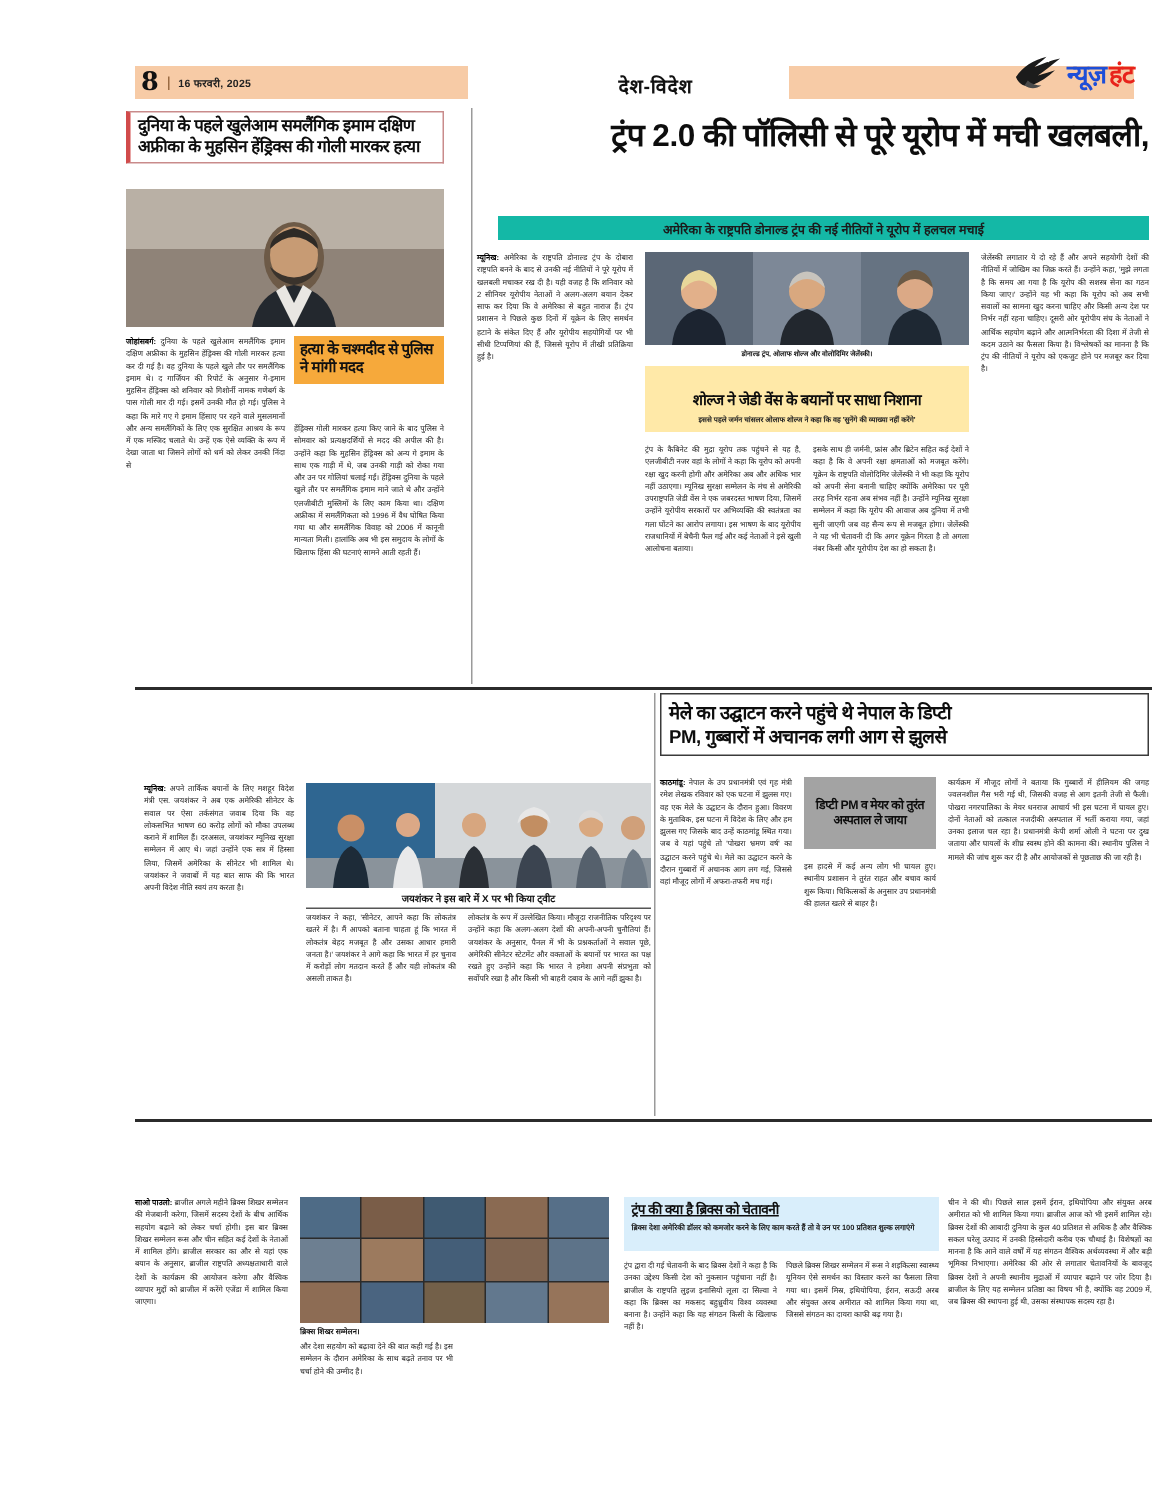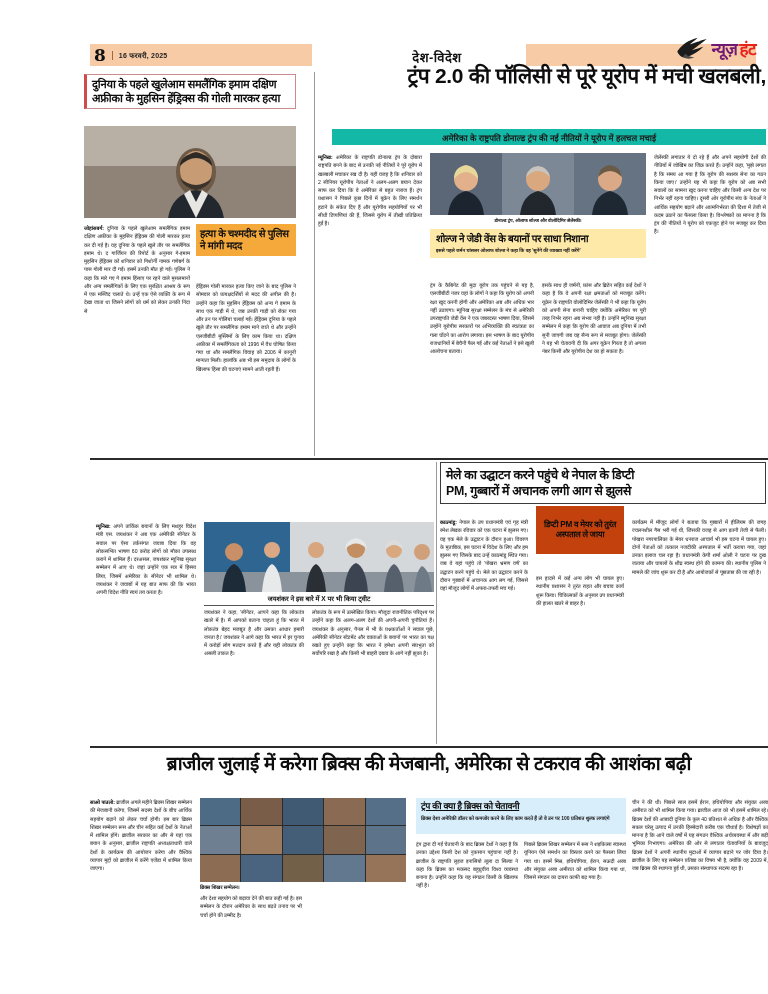--- a/index.html
+++ b/index.html
@@ -78,21 +78,21 @@
   }
   .logo-wrap {
     position: absolute;
     right: 0; top: -10px;
     display: flex;
     align-items: center;
     gap: 2px;
   }
   .logo-bird { width: 34px; height: 28px; }
   .logo-text-1 {
-    font-size: 17px; font-weight: bold; color: #701a75;
+    font-size: 17px; font-weight: bold; color: #1d4ed8;
     letter-spacing: -.5px;
   }
   .logo-text-2 {
     font-size: 17px; font-weight: bold; color: #e8231b;
     letter-spacing: -.5px;
   }
 
   
   .col-rule-v {
     position: absolute;
@@ -151,21 +151,21 @@
   #s1-col1 {
     position: absolute; left: 0; top: 150px; width: 106px; height: 232px;
   }
   #s1-col2 {
     position: absolute; left: 112px; top: 208px; width: 100px; height: 174px;
   }
 
   
   #story2 {
     position: absolute;
-    left: 318px; top: 63px; width: 448px; height: 382px;
+    left: 318px; top: 78px; width: 448px; height: 382px;
   }
   #s2-hl { font-size: 21px; line-height: 1.25; text-align: right; }
   #s2-hl .l1 { display: block; }
   #s2-hl .l2 { display: block; }
   #s2-banner {
     position: absolute; left: 14px; top: 66px; width: 434px; height: 16px;
     background: #14b8a6;
     display: flex; align-items: center; justify-content: center;
     font-size: 8.4px; font-weight: bold; color: #1b1b1b;
   }
@@ -178,22 +178,23 @@
     background: linear-gradient(120deg,#5e6a78 0%,#8e99a6 40%,#6d7885 100%);
     position: absolute; left: 112px; top: 90px;
   }
   #s2-photo-cap {
     position: absolute; left: 112px; top: 154px; width: 216px;
     font-size: 4.6px; font-weight: bold; text-align: center; color:#111;
   }
   #s2-sub1 {
     position: absolute; left: 112px; top: 166px; width: 216px;
     background: #ffe9a8;
-    padding: 4px 6px 5px;
-    box-sizing: border-box;
+    padding: 18px 6px 5px;
+    box-sizing: border-box;
+    text-align: center;
   }
   #s2-sub1 .hl { font-size: 10px; line-height: 1.22; }
   #s2-sub1 .sub { font-size: 4.8px; font-weight: bold; margin-top: 2px; color:#222; }
 
   
   #story3 {
     position: absolute;
     left: 96px; top: 462px; width: 338px; height: 282px;
   }
   #s3-hl { font-size: 17px; line-height: 1.3; text-align: center; }
@@ -218,22 +219,22 @@
   #s4-hl-box {
     border: 1px solid #3a3a3a;
     padding: 4px 5px;
     box-sizing: border-box;
   }
   #s4-hl { font-size: 12.4px; line-height: 1.3; }
   #s4-c1 { position: absolute; left: 0; top: 56px; width: 88px; height: 226px; }
   #s4-c2 { position: absolute; left: 96px; top: 112px; width: 88px; height: 170px; }
   #s4-c3 { position: absolute; left: 192px; top: 56px; width: 134px; height: 226px; }
   #s4-sub {
-    position: absolute; left: 96px; top: 44px; width: 88px; height: 48px;
-    background: #c2410c;
+    position: absolute; left: 96px; top: 56px; width: 88px; height: 48px;
+    background: #a3a3a3;
     display: flex; align-items: center; justify-content: center;
     text-align: center;
     box-sizing: border-box; padding: 3px;
   }
   #s4-sub .hl { font-size: 8.2px; line-height: 1.25; }
 
   
   #story5 {
     position: absolute;
     left: 90px; top: 752px; width: 678px; height: 238px;
@@ -435,21 +436,20 @@
 
     <div id="s4-c2" class="body-text">
       <span>इस हादसे में कई अन्य लोग भी घायल हुए। स्थानीय प्रशासन ने तुरंत राहत और बचाव कार्य शुरू किया। चिकित्सकों के अनुसार उप प्रधानमंत्री की हालत खतरे से बाहर है।</span>
     </div>
     <div id="s4-c3" class="body-text">
       <span>कार्यक्रम में मौजूद लोगों ने बताया कि गुब्बारों में हीलियम की जगह ज्वलनशील गैस भरी गई थी, जिसकी वजह से आग इतनी तेजी से फैली। पोखरा नगरपालिका के मेयर धनराज आचार्य भी इस घटना में घायल हुए। दोनों नेताओं को तत्काल नजदीकी अस्पताल में भर्ती कराया गया, जहां उनका इलाज चल रहा है। प्रधानमंत्री केपी शर्मा ओली ने घटना पर दुख जताया और घायलों के शीघ्र स्वस्थ होने की कामना की। स्थानीय पुलिस ने मामले की जांच शुरू कर दी है और आयोजकों से पूछताछ की जा रही है।</span>
     </div>
   </div>
 
   <div id="story5">
-    <div id="s5-hl" class="hl">ब्राजील जुलाई में करेगा ब्रिक्स की मेजबानी, अमेरिका से टकराव की आशंका बढ़ी</div>
 
     <div id="s5-c1" class="body-text">
       <b class="dl">साओ पाउलो:</b>
       <span>ब्राजील अगले महीने ब्रिक्स शिखर सम्मेलन की मेजबानी करेगा, जिसमें सदस्य देशों के बीच आर्थिक सहयोग बढ़ाने को लेकर चर्चा होगी। इस बार ब्रिक्स शिखर सम्मेलन रूस और चीन सहित कई देशों के नेताओं में शामिल होंगे। ब्राजील सरकार का और से यहां एक बयान के अनुसार, ब्राजील राष्ट्रपति अध्यक्षताधारी वाले देशों के कार्यक्रम की आयोजन करेगा और वैश्विक व्यापार मुद्दों को ब्राजील में करेंगे एजेंडा में शामिल किया जाएगा।</span>
     </div>
 
     <div id="s5-photo" class="photo">
       <div class="grid">
         <div style="background:#4e6b86"></div>
         <div style="background:#7a5d48"></div>

